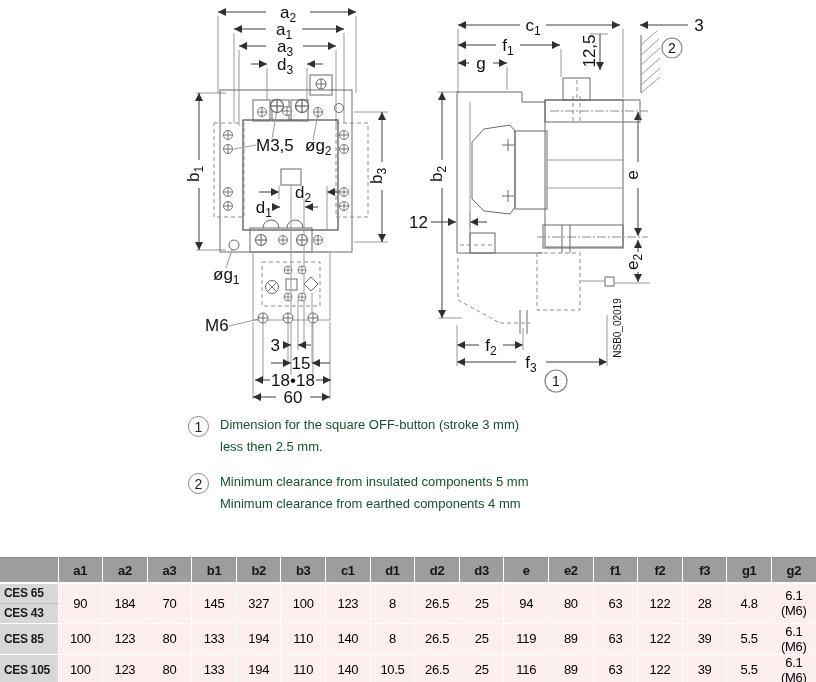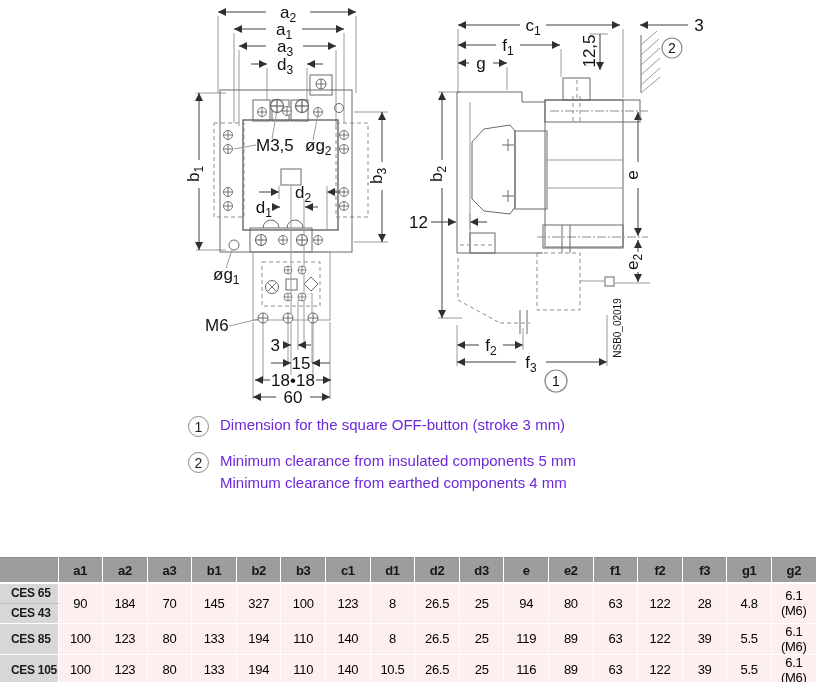--- a/index.html
+++ b/index.html
@@ -10,26 +10,26 @@
   .bl2{stroke:#5a5a5a;fill:none;stroke-width:1.3;}
   .xl{stroke:#9a9a9a;fill:none;stroke-width:1;}
   .dl{stroke:#3f3f3f;fill:none;stroke-width:1;}
   .dsh{stroke:#8d8d8d;fill:none;stroke-width:1;stroke-dasharray:4 3;}
   .dd{stroke:#8d8d8d;fill:none;stroke-width:1;stroke-dasharray:9 2 2 2;}
   .scrst{stroke:#6a6a6a;fill:#fff;}
   .badge-circle{stroke:#888;fill:#fff;stroke-width:1.2;}
   .notes{position:absolute;left:188px;top:414px;}
   .note{display:flex;gap:11px;margin-bottom:13px;}
   .badge{width:21px;height:21px;border:1.3px solid #8a8a8a;border-radius:50%;font-size:14px;display:flex;align-items:center;justify-content:center;color:#222;flex:0 0 auto;margin-top:2px;box-sizing:border-box;}
-  .note-lines{font-size:15px;line-height:22px;color:#6d28d9;}
+  .note-lines{font-size:13px;line-height:22px;color:#14532d;}
   .dim-table{position:absolute;left:0;top:557px;width:816px;border-collapse:collapse;table-layout:fixed;border-top:1px solid #8d8d8d;}
   .dim-table th{background:#9d9d9d;color:#161616;font-size:13px;height:24px;border-right:1px solid #fff;border-bottom:2px solid #fff;font-weight:bold;letter-spacing:-0.3px;padding:0;}
   .dim-table tr{height:20px;}
   .dim-table td{padding:0;letter-spacing:-0.3px;}
-  .dim-table td.rowlabel{background:#d7d7d7;font-weight:bold;font-size:12px;text-align:left;padding-left:11px;border-right:1px solid #fff;border-bottom:1px solid #fff;color:#1a1a1a;}
+  .dim-table td.rowlabel{background:#d7d7d7;font-weight:bold;font-size:12px;text-align:left;padding-left:4px;border-right:1px solid #fff;border-bottom:1px solid #fff;color:#1a1a1a;}
   .dim-table td.rowlabel.split{border-bottom:1px solid #bdbdbd;}
   .dim-table td.val{background:#fdeef0;font-size:13px;text-align:center;border-right:1px solid #fff;border-bottom:1px solid #fff;color:#000000;}
 </style>
 </head>
 <body>
 
 <div class="page">
 
   <svg width="816" height="412" viewBox="0 0 816 412">
     <defs>
@@ -295,20 +295,21 @@
       <text transform="rotate(-90 621 328)" x="621" y="328" text-anchor="middle" font-size="10" fill="#333">NSB0_02019</text>
     </g>
   </svg>
 
   
   <div class="notes">
     <div class="note">
       <div class="badge">1</div>
       <div class="note-lines">
         <div>Dimension for the square OFF-button (stroke 3 mm)</div>
+        <div>less then 2.5 mm.</div>
       </div>
     </div>
     <div class="note">
       <div class="badge">2</div>
       <div class="note-lines">
         <div>Minimum clearance from insulated components 5 mm</div>
         <div>Minimum clearance from earthed components 4 mm</div>
       </div>
     </div>
   </div>

